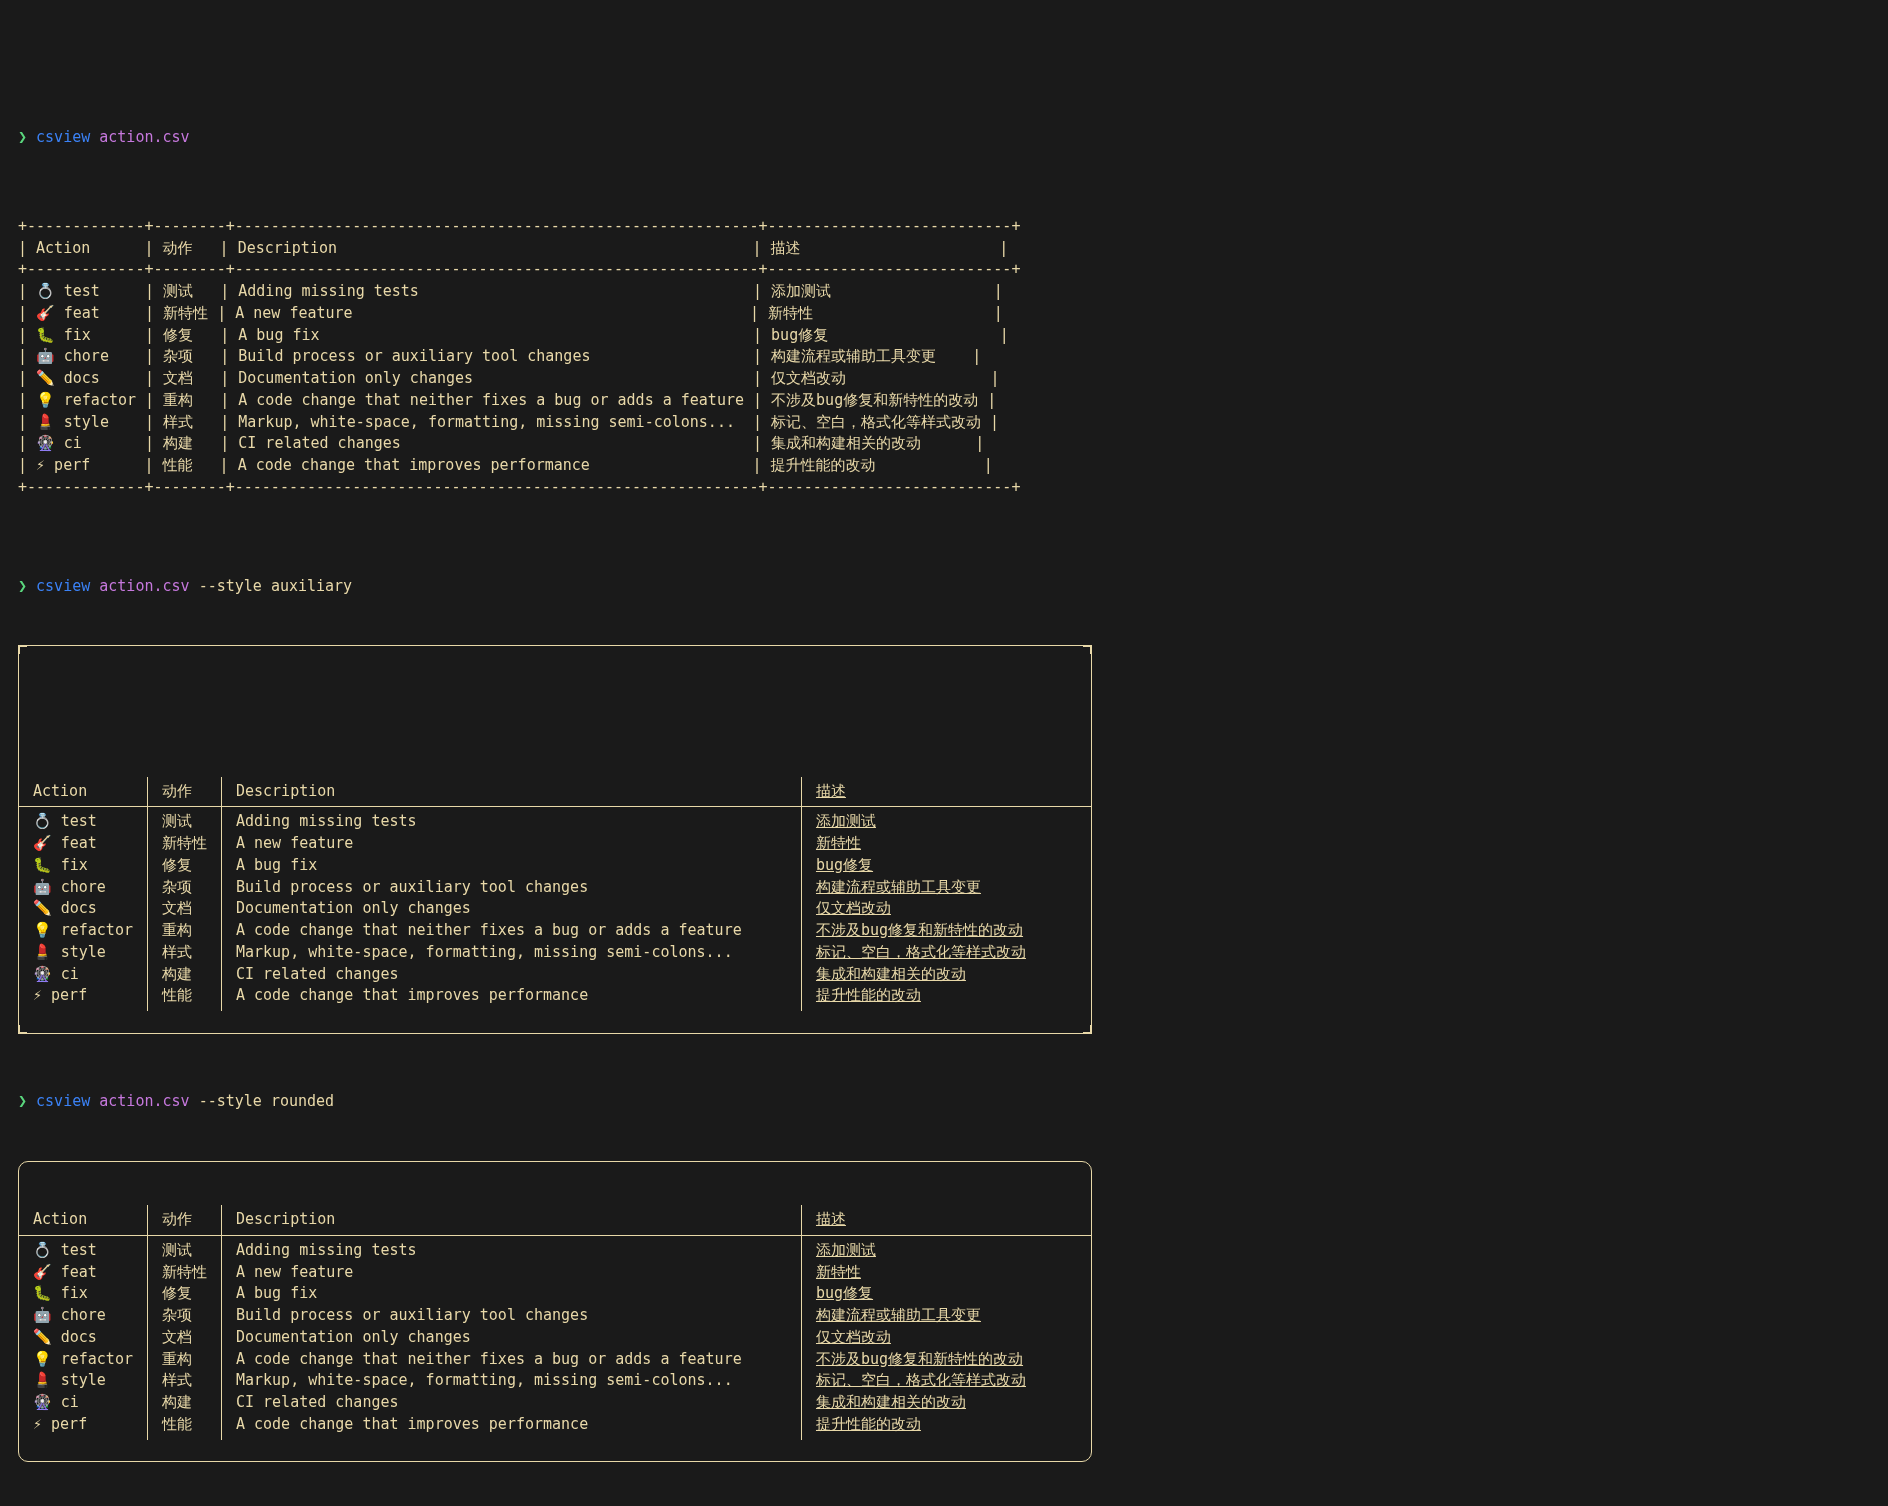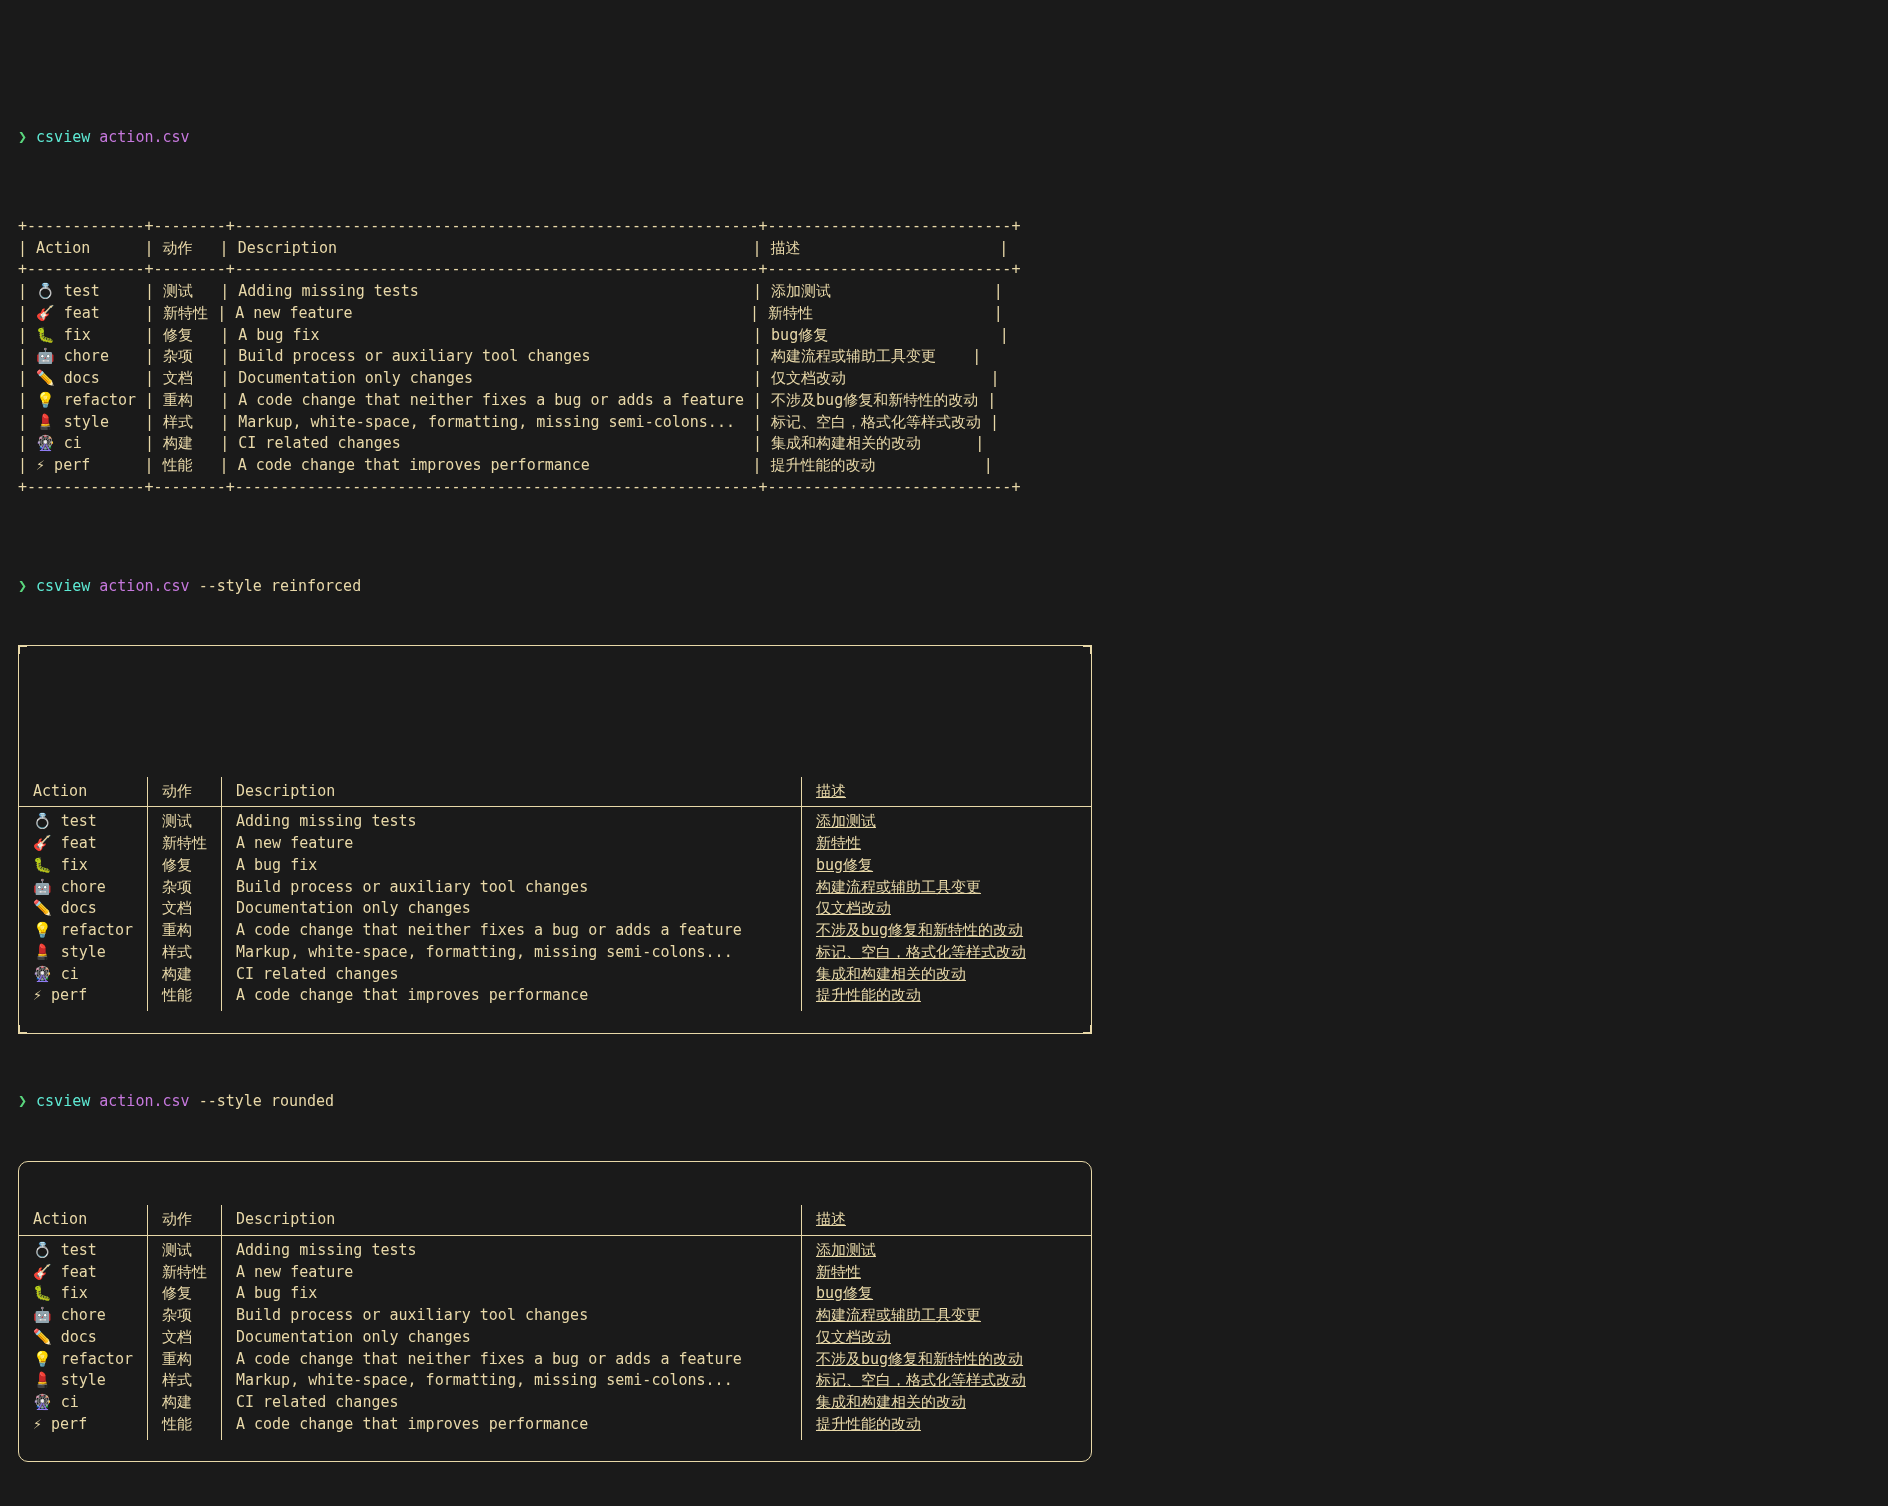--- a/index.html
+++ b/index.html
@@ -8,21 +8,21 @@
     padding: 14px 18px;
     background: #1a1a1a;
     color: #e8d8a8;
     font-family: "SF Mono", Menlo, Monaco, Consolas, monospace;
     font-size: 15px;
     line-height: 1.45;
     white-space: pre;
   }
   .prompt-line { margin: 4px 0 2px 0; }
   .prompt-caret { color: #5ad67d; font-weight: bold; }
-  .cmd { color: #5eead4; }
+  .cmd { color: #3b82f6; }
   .arg { color: #c678dd; text-align: right; }
   .flag { color: #e8d8a8; margin-top: 33px; }
   .flagval { color: #e8d8a8; }
 
   .ascii-table { color: #e8d8a8; margin-bottom: 8px; }
   .dash-border { color: #e8d8a8; }
   .hdr { color: #e8d8a8; }
 
   
   .solid-table {
@@ -93,21 +93,21 @@
 | 🤖 chore    | 杂项   | Build process or auxiliary tool changes                  | 构建流程或辅助工具变更    |
 | ✏️ docs     | 文档   | Documentation only changes                               | 仅文档改动                |
 | 💡 refactor | 重构   | A code change that neither fixes a bug or adds a feature | 不涉及bug修复和新特性的改动 |
 | 💄 style    | 样式   | Markup, white-space, formatting, missing semi-colons...  | 标记、空白，格式化等样式改动 |
 | 🎡 ci       | 构建   | CI related changes                                       | 集成和构建相关的改动      |
 | ⚡ perf      | 性能   | A code change that improves performance                  | 提升性能的改动            |
 </div><span class="dash-border">+-------------+--------+----------------------------------------------------------+---------------------------+</span>
 </div>
 
 
-<div class="prompt-line"><span class="prompt-caret">❯</span> <span class="cmd">csview</span> <span class="arg">action.csv</span> <span class="flag">--style</span> <span class="flagval">reinforced</span></div>
+<div class="prompt-line"><span class="prompt-caret">❯</span> <span class="cmd">csview</span> <span class="arg">action.csv</span> <span class="flag">--style</span> <span class="flagval">auxiliary</span></div>
 
 <div class="solid-table">
   <span class="corner tl"></span>
   <span class="corner tr"></span>
   <span class="corner bl"></span>
   <span class="corner br"></span>
   <table>
     <thead><tr>
       <th class="c1">Action</th>
       <th class="c2">动作</th>

